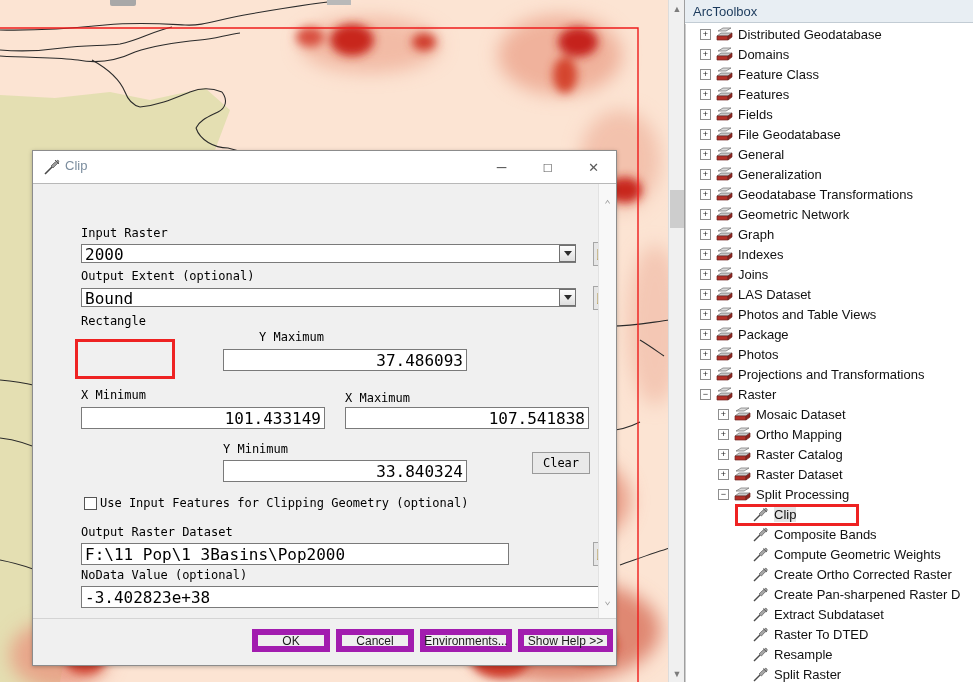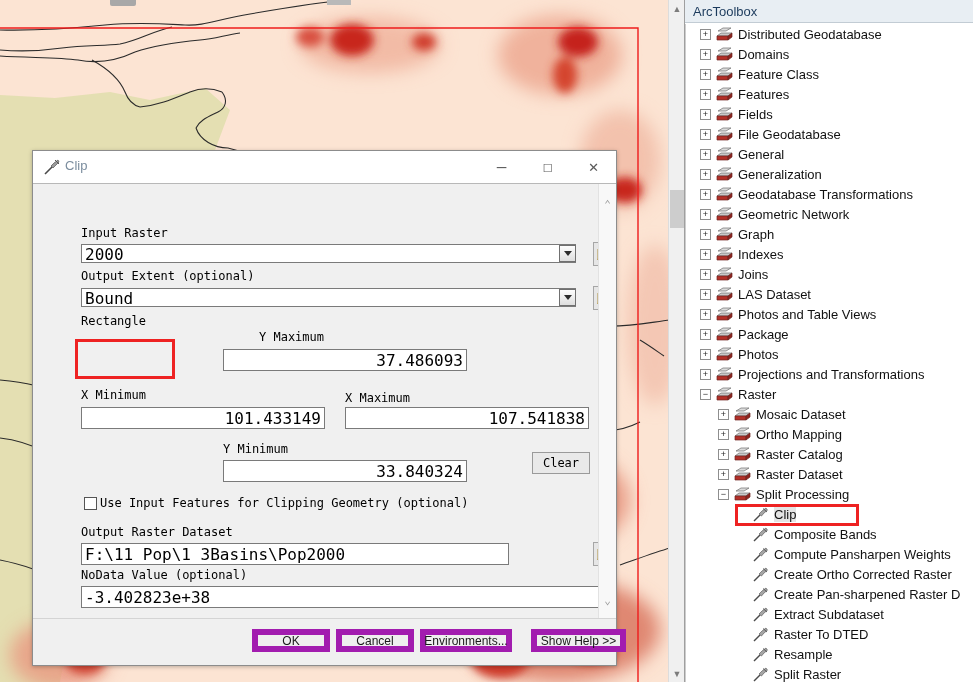--- a/index.html
+++ b/index.html
@@ -254,21 +254,21 @@
     <div id="dlg-scroll">
       <div class="sb-arrow up">⌃</div>
       <div class="sb-arrow down">⌄</div>
     </div>
   </div>
 
   <div id="dlg-footer">
     <div class="fbtn" style="left:219px;width:78px;">OK</div>
     <div class="fbtn" style="left:303px;width:78px;">Cancel</div>
     <div class="fbtn" style="left:387px;width:92px;">Environments...</div>
-    <div class="fbtn" style="left:485px;width:95px;margin-left:13px;">Show Help &gt;&gt;</div>
+    <div class="fbtn" style="left:485px;width:95px;">Show Help &gt;&gt;</div>
   </div>
 
   <div id="red-box-input"></div>
 </div>
 
 <div id="toolbox-panel">
   <div id="tb-header">ArcToolbox</div>
   <div id="tb-tree">
       <div class="tnode" style="padding-left: 14px;">
         <span class="expander">+</span>
@@ -528,21 +528,21 @@
         </svg>
         <span class="tlabel">Composite Bands</span>
       </div>
       <div class="tnode" style="padding-left: 50px;">
         <span class="expander blank"></span>
         <svg class="ticon" viewBox="0 0 17 15">
           <path d="M2,14 L8,8" stroke="#4a4a4a" stroke-width="1.5" fill="none"></path>
           <path d="M7,7 L10,4 L14,1 L15.5,3.2 L12,6 L9.5,9 Z" fill="#a6a6a6" stroke="#4f4f4f" stroke-width=".6"></path>
           <path d="M11,1.5 L15,5" stroke="#4f4f4f" stroke-width=".9" fill="none"></path>
         </svg>
-        <span class="tlabel">Compute Pansharpen Weights</span>
+        <span class="tlabel">Compute Geometric Weights</span>
       </div>
       <div class="tnode" style="padding-left: 50px;">
         <span class="expander blank"></span>
         <svg class="ticon" viewBox="0 0 17 15">
           <path d="M2,14 L8,8" stroke="#4a4a4a" stroke-width="1.5" fill="none"></path>
           <path d="M7,7 L10,4 L14,1 L15.5,3.2 L12,6 L9.5,9 Z" fill="#a6a6a6" stroke="#4f4f4f" stroke-width=".6"></path>
           <path d="M11,1.5 L15,5" stroke="#4f4f4f" stroke-width=".9" fill="none"></path>
         </svg>
         <span class="tlabel">Create Ortho Corrected Raster</span>
       </div>

